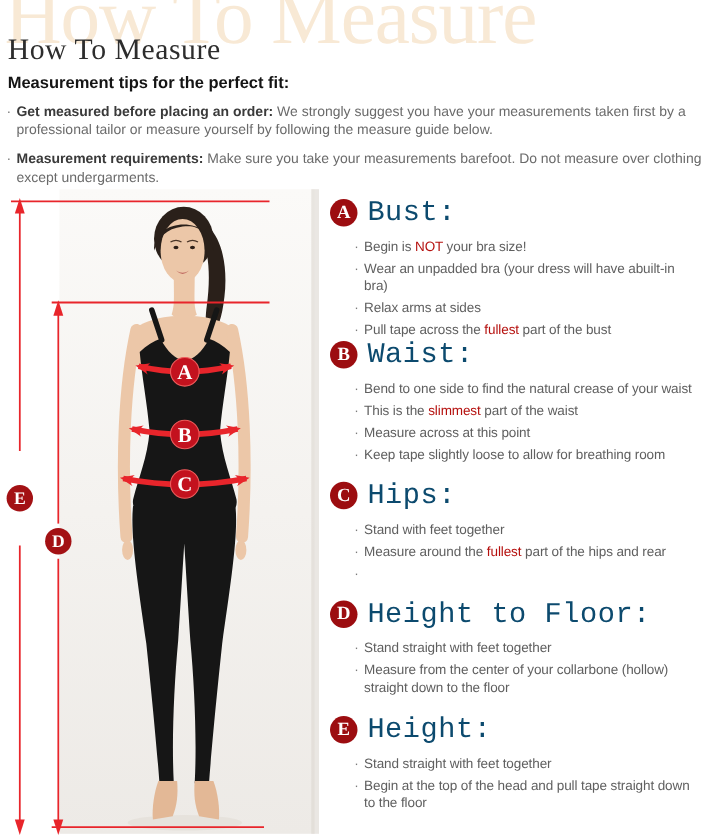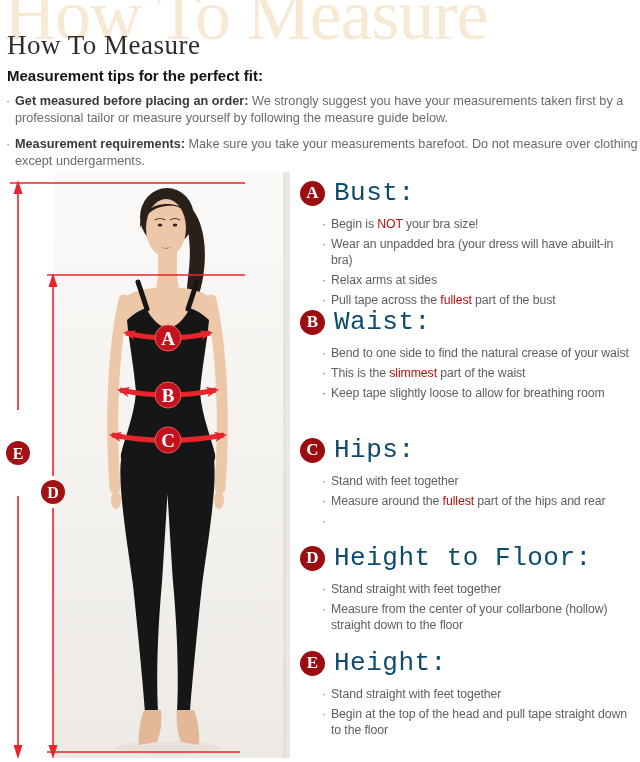--- a/index.html
+++ b/index.html
@@ -150,21 +150,21 @@
     <section class="sec sec-1">
       <div class="sec-head">
         <span class="badge-col">
           <span class="badge-letter">B</span>
         </span>
         <span class="sec-title">Waist:</span>
       </div>
       <ul class="sec-list">
           <li><span class="bullet">·</span><span>Bend to one side to find the natural crease of your waist</span></li>
           <li><span class="bullet">·</span><span>This is the </span><span class="em">slimmest</span><span> part of the waist</span></li>
-          <li><span class="bullet">·</span></li>
+          <li><span class="bullet">·</span><span>Measure across at this point</span></li>
           <li><span class="bullet">·</span><span>Keep tape slightly loose to allow for breathing room</span></li>
         </ul>
     </section>
 
     <section class="sec sec-2">
       <div class="sec-head">
         <span class="badge-col">
           <span class="badge-letter">C</span>
         </span>
         <span class="sec-title">Hips:</span>

